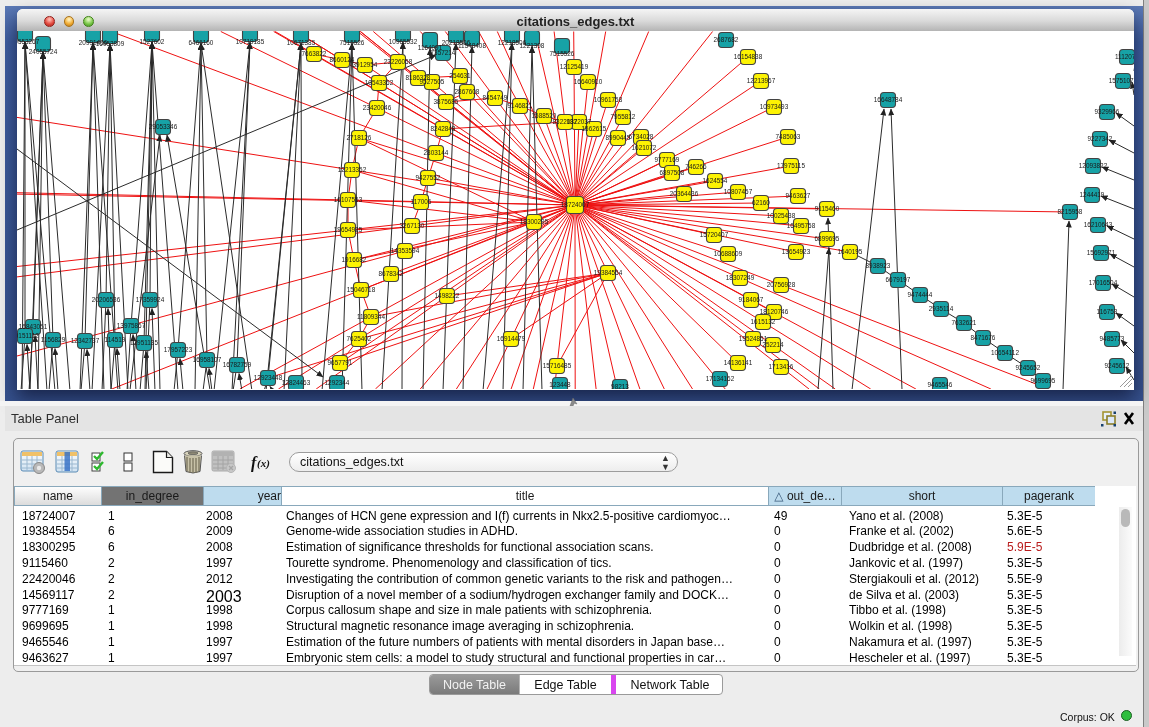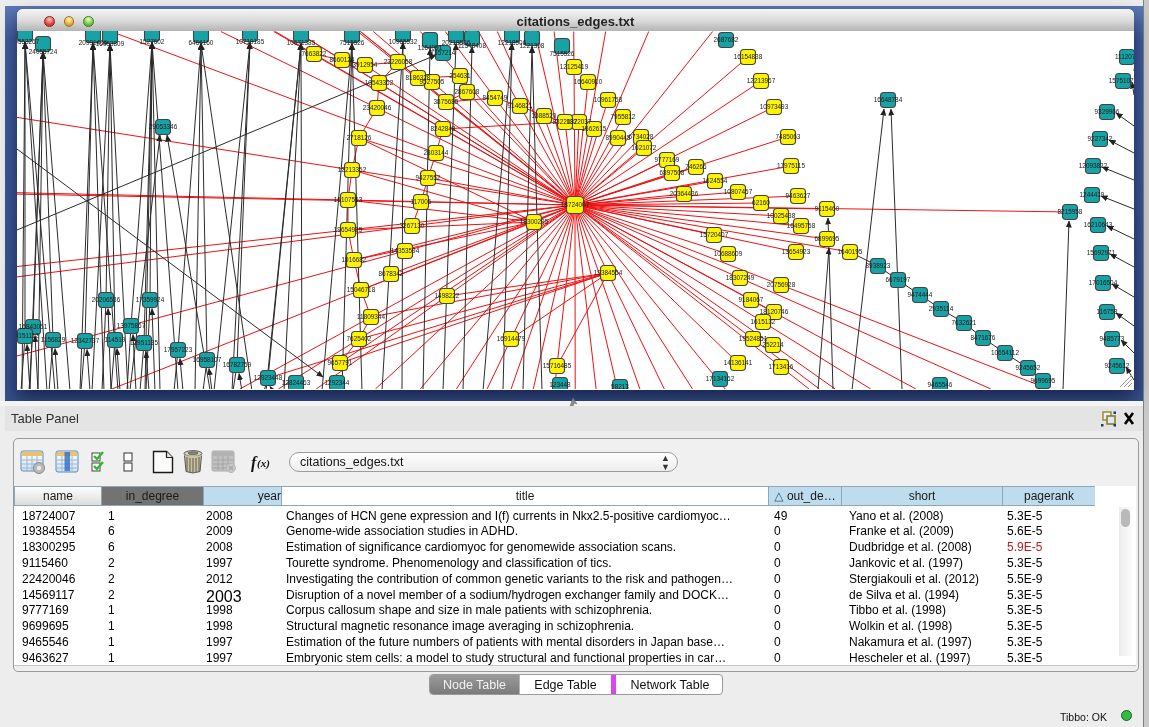--- a/index.html
+++ b/index.html
@@ -682,26 +682,26 @@
 <div style="position:absolute;left:206px;top:508.5px;width:73px;font-size:12px;color:#000;white-space:nowrap;overflow:hidden">2008</div>
 <div style="position:absolute;left:286px;top:508.5px;width:480px;font-size:12px;color:#000;white-space:nowrap;overflow:hidden">Changes of HCN gene expression and I(f) currents in Nkx2.5-positive cardiomyoc…</div>
 <div style="position:absolute;left:774px;top:508.5px;width:65px;font-size:12px;color:#000;white-space:nowrap;overflow:hidden">49</div>
 <div style="position:absolute;left:849px;top:508.5px;width:151px;font-size:12px;color:#000;white-space:nowrap;overflow:hidden">Yano et al. (2008)</div>
 <div style="position:absolute;left:1007px;top:508.5px;width:86px;font-size:12px;color:#000;white-space:nowrap;overflow:hidden">5.3E-5</div>
 <div style="position:absolute;left:22px;top:524.3px;width:77px;font-size:12px;color:#000;white-space:nowrap;overflow:hidden">19384554</div>
 <div style="position:absolute;left:108px;top:524.3px;width:93px;font-size:12px;color:#000;white-space:nowrap;overflow:hidden">6</div>
 <div style="position:absolute;left:206px;top:524.3px;width:73px;font-size:12px;color:#000;white-space:nowrap;overflow:hidden">2009</div>
 <div style="position:absolute;left:286px;top:524.3px;width:480px;font-size:12px;color:#000;white-space:nowrap;overflow:hidden">Genome-wide association studies in ADHD.</div>
 <div style="position:absolute;left:774px;top:524.3px;width:65px;font-size:12px;color:#000;white-space:nowrap;overflow:hidden">0</div>
-<div style="position:absolute;left:849px;top:524.3px;width:151px;font-size:12px;color:#000;white-space:nowrap;overflow:hidden">Franke et al. (2009)</div>
+<div style="position:absolute;left:849px;top:524.3px;width:151px;font-size:12px;color:#000;white-space:nowrap;overflow:hidden">Franke et al. (2002)</div>
 <div style="position:absolute;left:1007px;top:524.3px;width:86px;font-size:12px;color:#000;white-space:nowrap;overflow:hidden">5.6E-5</div>
 <div style="position:absolute;left:22px;top:540.1px;width:77px;font-size:12px;color:#000;white-space:nowrap;overflow:hidden">18300295</div>
 <div style="position:absolute;left:108px;top:540.1px;width:93px;font-size:12px;color:#000;white-space:nowrap;overflow:hidden">6</div>
 <div style="position:absolute;left:206px;top:540.1px;width:73px;font-size:12px;color:#000;white-space:nowrap;overflow:hidden">2008</div>
-<div style="position:absolute;left:286px;top:540.1px;width:480px;font-size:12px;color:#000;white-space:nowrap;overflow:hidden">Estimation of significance cardiomyoc for genomewide association scans.</div>
+<div style="position:absolute;left:286px;top:540.1px;width:480px;font-size:12px;color:#000;white-space:nowrap;overflow:hidden">Estimation of significance thresholds for functional association scans.</div>
 <div style="position:absolute;left:774px;top:540.1px;width:65px;font-size:12px;color:#000;white-space:nowrap;overflow:hidden">0</div>
 <div style="position:absolute;left:849px;top:540.1px;width:151px;font-size:12px;color:#000;white-space:nowrap;overflow:hidden">Dudbridge et al. (2008)</div>
 <div style="position:absolute;left:1007px;top:540.1px;width:86px;font-size:12px;color:#b91c1c;white-space:nowrap;overflow:hidden">5.9E-5</div>
 <div style="position:absolute;left:22px;top:555.9px;width:77px;font-size:12px;color:#000;white-space:nowrap;overflow:hidden">9115460</div>
 <div style="position:absolute;left:108px;top:555.9px;width:93px;font-size:12px;color:#000;white-space:nowrap;overflow:hidden">2</div>
 <div style="position:absolute;left:206px;top:555.9px;width:73px;font-size:12px;color:#000;white-space:nowrap;overflow:hidden">1997</div>
 <div style="position:absolute;left:286px;top:555.9px;width:480px;font-size:12px;color:#000;white-space:nowrap;overflow:hidden">Tourette syndrome. Phenomenology and classification of tics.</div>
 <div style="position:absolute;left:774px;top:555.9px;width:65px;font-size:12px;color:#000;white-space:nowrap;overflow:hidden">0</div>
 <div style="position:absolute;left:849px;top:555.9px;width:151px;font-size:12px;color:#000;white-space:nowrap;overflow:hidden">Jankovic et al. (1997)</div>
 <div style="position:absolute;left:1007px;top:555.9px;width:86px;font-size:12px;color:#000;white-space:nowrap;overflow:hidden">5.3E-5</div>
@@ -710,21 +710,21 @@
 <div style="position:absolute;left:206px;top:571.7px;width:73px;font-size:12px;color:#000;white-space:nowrap;overflow:hidden">2012</div>
 <div style="position:absolute;left:286px;top:571.7px;width:480px;font-size:12px;color:#000;white-space:nowrap;overflow:hidden">Investigating the contribution of common genetic variants to the risk and pathogen…</div>
 <div style="position:absolute;left:774px;top:571.7px;width:65px;font-size:12px;color:#000;white-space:nowrap;overflow:hidden">0</div>
 <div style="position:absolute;left:849px;top:571.7px;width:151px;font-size:12px;color:#000;white-space:nowrap;overflow:hidden">Stergiakouli et al. (2012)</div>
 <div style="position:absolute;left:1007px;top:571.7px;width:86px;font-size:12px;color:#000;white-space:nowrap;overflow:hidden">5.5E-9</div>
 <div style="position:absolute;left:22px;top:587.5px;width:77px;font-size:12px;color:#000;white-space:nowrap;overflow:hidden">14569117</div>
 <div style="position:absolute;left:108px;top:587.5px;width:93px;font-size:12px;color:#000;white-space:nowrap;overflow:hidden">2</div>
 <div style="position:absolute;left:206px;top:587.5px;width:73px;font-size:16px;color:#000;white-space:nowrap;overflow:hidden">2003</div>
 <div style="position:absolute;left:286px;top:587.5px;width:480px;font-size:12px;color:#000;white-space:nowrap;overflow:hidden">Disruption of a novel member of a sodium/hydrogen exchanger family and DOCK…</div>
 <div style="position:absolute;left:774px;top:587.5px;width:65px;font-size:12px;color:#000;white-space:nowrap;overflow:hidden">0</div>
-<div style="position:absolute;left:849px;top:587.5px;width:151px;font-size:12px;color:#000;white-space:nowrap;overflow:hidden">de Silva et al. (1994)</div>
+<div style="position:absolute;left:849px;top:587.5px;width:151px;font-size:12px;color:#000;white-space:nowrap;overflow:hidden">de Silva et al. (2003)</div>
 <div style="position:absolute;left:1007px;top:587.5px;width:86px;font-size:12px;color:#000;white-space:nowrap;overflow:hidden">5.3E-5</div>
 <div style="position:absolute;left:22px;top:603.3px;width:77px;font-size:12px;color:#000;white-space:nowrap;overflow:hidden">9777169</div>
 <div style="position:absolute;left:108px;top:603.3px;width:93px;font-size:12px;color:#000;white-space:nowrap;overflow:hidden">1</div>
 <div style="position:absolute;left:206px;top:603.3px;width:73px;font-size:12px;color:#000;white-space:nowrap;overflow:hidden">1998</div>
 <div style="position:absolute;left:286px;top:603.3px;width:480px;font-size:12px;color:#000;white-space:nowrap;overflow:hidden">Corpus callosum shape and size in male patients with schizophrenia.</div>
 <div style="position:absolute;left:774px;top:603.3px;width:65px;font-size:12px;color:#000;white-space:nowrap;overflow:hidden">0</div>
 <div style="position:absolute;left:849px;top:603.3px;width:151px;font-size:12px;color:#000;white-space:nowrap;overflow:hidden">Tibbo et al. (1998)</div>
 <div style="position:absolute;left:1007px;top:603.3px;width:86px;font-size:12px;color:#000;white-space:nowrap;overflow:hidden">5.3E-5</div>
 <div style="position:absolute;left:22px;top:619.1px;width:77px;font-size:12px;color:#000;white-space:nowrap;overflow:hidden">9699695</div>
 <div style="position:absolute;left:108px;top:619.1px;width:93px;font-size:12px;color:#000;white-space:nowrap;overflow:hidden">1</div>
@@ -747,13 +747,13 @@
 <div style="position:absolute;left:774px;top:650.7px;width:65px;font-size:12px;color:#000;white-space:nowrap;overflow:hidden">0</div>
 <div style="position:absolute;left:849px;top:650.7px;width:151px;font-size:12px;color:#000;white-space:nowrap;overflow:hidden">Hescheler et al. (1997)</div>
 <div style="position:absolute;left:1007px;top:650.7px;width:86px;font-size:12px;color:#000;white-space:nowrap;overflow:hidden">5.3E-5</div>
 
 <div class="abs" style="left:429px;top:674px;width:294px;height:21px;border:1px solid #9a9a9a;border-radius:4px;background:#fff;box-sizing:border-box;overflow:hidden">
   <div class="abs" style="left:0;top:0;width:89px;height:21px;background:linear-gradient(#9a9a9a,#777777);color:#f2f2f2;text-align:center;font-size:12.5px;line-height:20px">Node Table</div>
   <div class="abs" style="left:89px;top:0;width:92px;height:21px;border-left:1px solid #b5b5b5;box-sizing:border-box;color:#111;text-align:center;font-size:12.5px;line-height:20px">Edge Table</div>
   <div class="abs" style="left:181px;top:0;width:113px;height:21px;border-left:5px solid #d946ef;box-sizing:border-box;color:#111;text-align:center;font-size:12.5px;line-height:20px">Network Table</div>
 </div>
 
-<div class="abs" style="left:1060px;top:710.5px;font-size:10.5px;color:#111">Tibbo: OK</div>
+<div class="abs" style="left:1060px;top:710.5px;font-size:10.5px;color:#111">Corpus: OK</div>
 <div class="abs" style="left:1121px;top:710px;width:11px;height:11px;border-radius:50%;background:#2fbe3e;border:1px solid #1d5f23;box-sizing:border-box"></div>
 </body></html>

